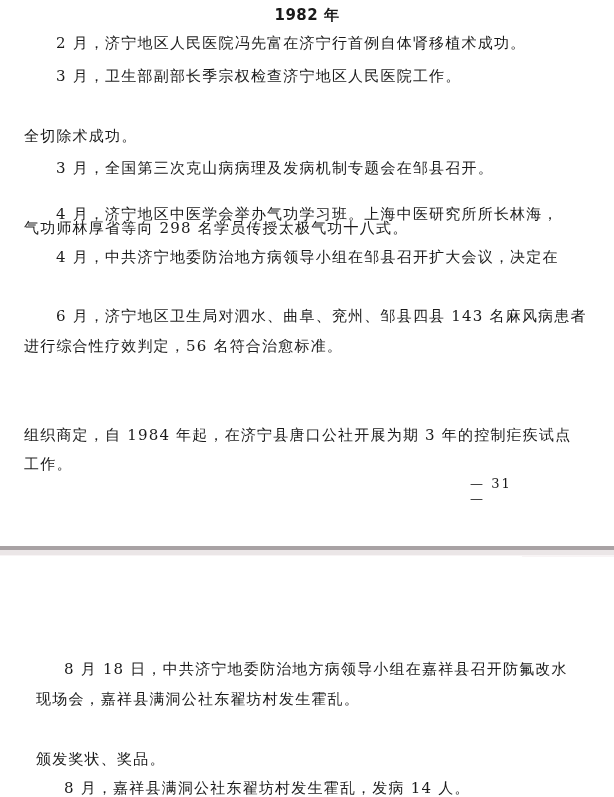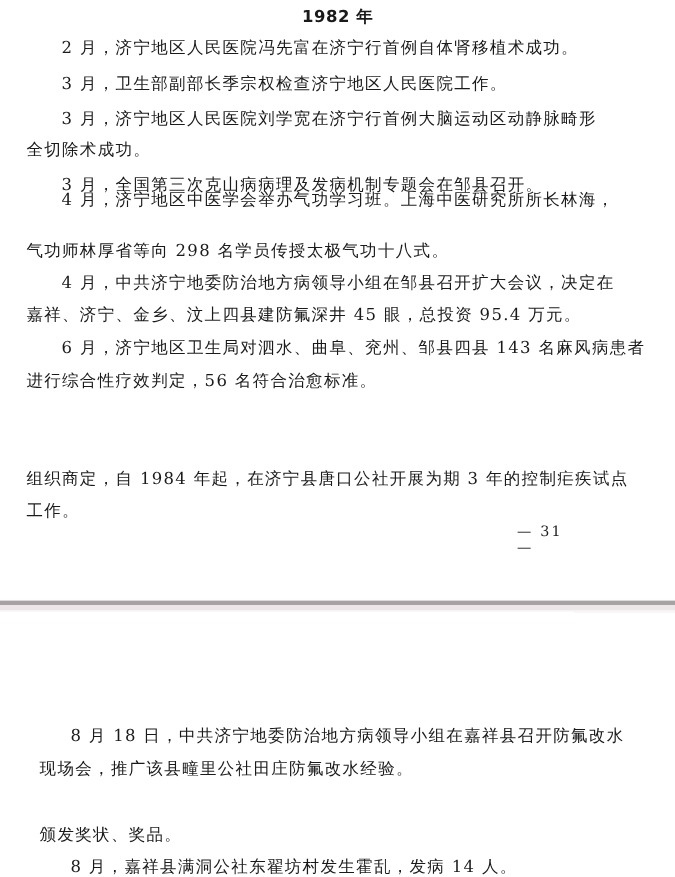--- a/index.html
+++ b/index.html
@@ -22,37 +22,35 @@
   .sep-faint { position:absolute; top:555px; left:0; width:614px; height:2px; background:#f8f4f5; }
 </style>
 </head>
 <body>
 
 <div class="page page-top">
   <div class="title">1982 年</div>
 
   <div class="line indent" style="top:34px">2 月，济宁地区人民医院冯先富在济宁行首例自体肾移植术成功。</div>
   <div class="line indent" style="top:67px">3 月，卫生部副部长季宗权检查济宁地区人民医院工作。</div>
-  <div class="line indent" style="top:99px">3 月，济宁地区人民医院刘学宽在济宁行首例大脑运动区动静脉畸形</div>
   <div class="line cont" style="top:127px">全切除术成功。</div>
   <div class="line indent" style="top:159px">3 月，全国第三次克山病病理及发病机制专题会在邹县召开。</div>
-  <div class="line indent" style="top:172px">4 月，济宁地区中医学会举办气功学习班。上海中医研究所所长林海，</div>
+  <div class="line indent" style="top:205px">4 月，济宁地区中医学会举办气功学习班。上海中医研究所所长林海，</div>
   <div class="line cont" style="top:219px">气功师林厚省等向 298 名学员传授太极气功十八式。</div>
   <div class="line indent" style="top:248px">4 月，中共济宁地委防治地方病领导小组在邹县召开扩大会议，决定在</div>
-  <div class="line cont" style="top:277px">嘉祥、济宁、金乡、汶上四县建防氟深井 45 眼，总投资 95.4 万元。</div>
   <div class="line indent" style="top:307px">6 月，济宁地区卫生局对泗水、曲阜、兖州、邹县四县 143 名麻风病患者</div>
   <div class="line cont" style="top:337px">进行综合性疗效判定，56 名符合治愈标准。</div>
   <div class="line cont" style="top:426px">组织商定，自 1984 年起，在济宁县唐口公社开展为期 3 年的控制疟疾试点</div>
   <div class="line cont" style="top:455px">工作。</div>
 
   <div class="folio">— 31 —</div>
 </div>
 
 <div class="sep-dark"></div>
 <div class="sep-light"></div>
 <div class="sep-faint"></div>
 
 <div class="page page-bottom">
   <div class="line indent-b" style="top:104px">8 月 18 日，中共济宁地委防治地方病领导小组在嘉祥县召开防氟改水</div>
-  <div class="line cont-b" style="top:134px">现场会，推广该县疃里公社田庄防氟改水经验。</div>
+  <div class="line cont-b" style="top:134px">现场会，嘉祥县满洞公社东翟坊村发生霍乱。</div>
   <div class="line cont-b" style="top:194px">颁发奖状、奖品。</div>
   <div class="line indent-b" style="top:223px">8 月，嘉祥县满洞公社东翟坊村发生霍乱，发病 14 人。</div>
 </div>
 
 </body></html>

